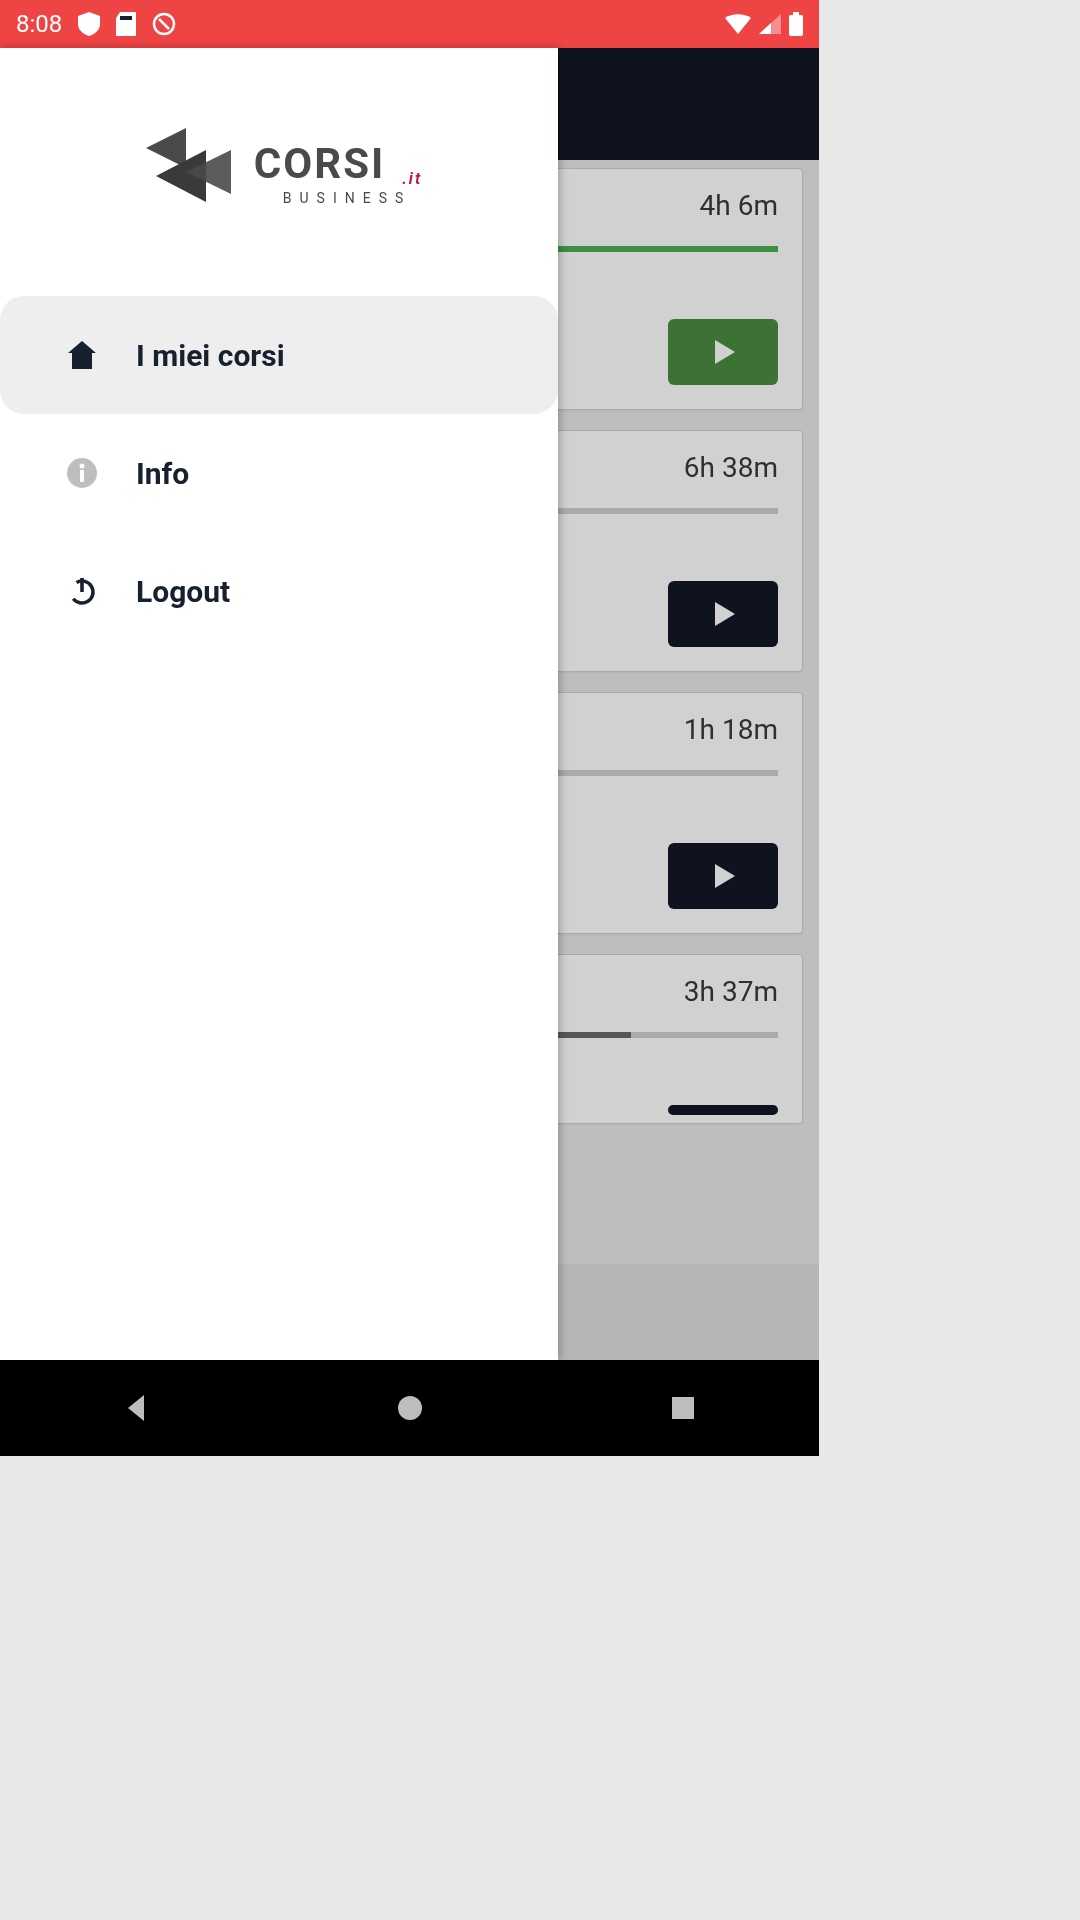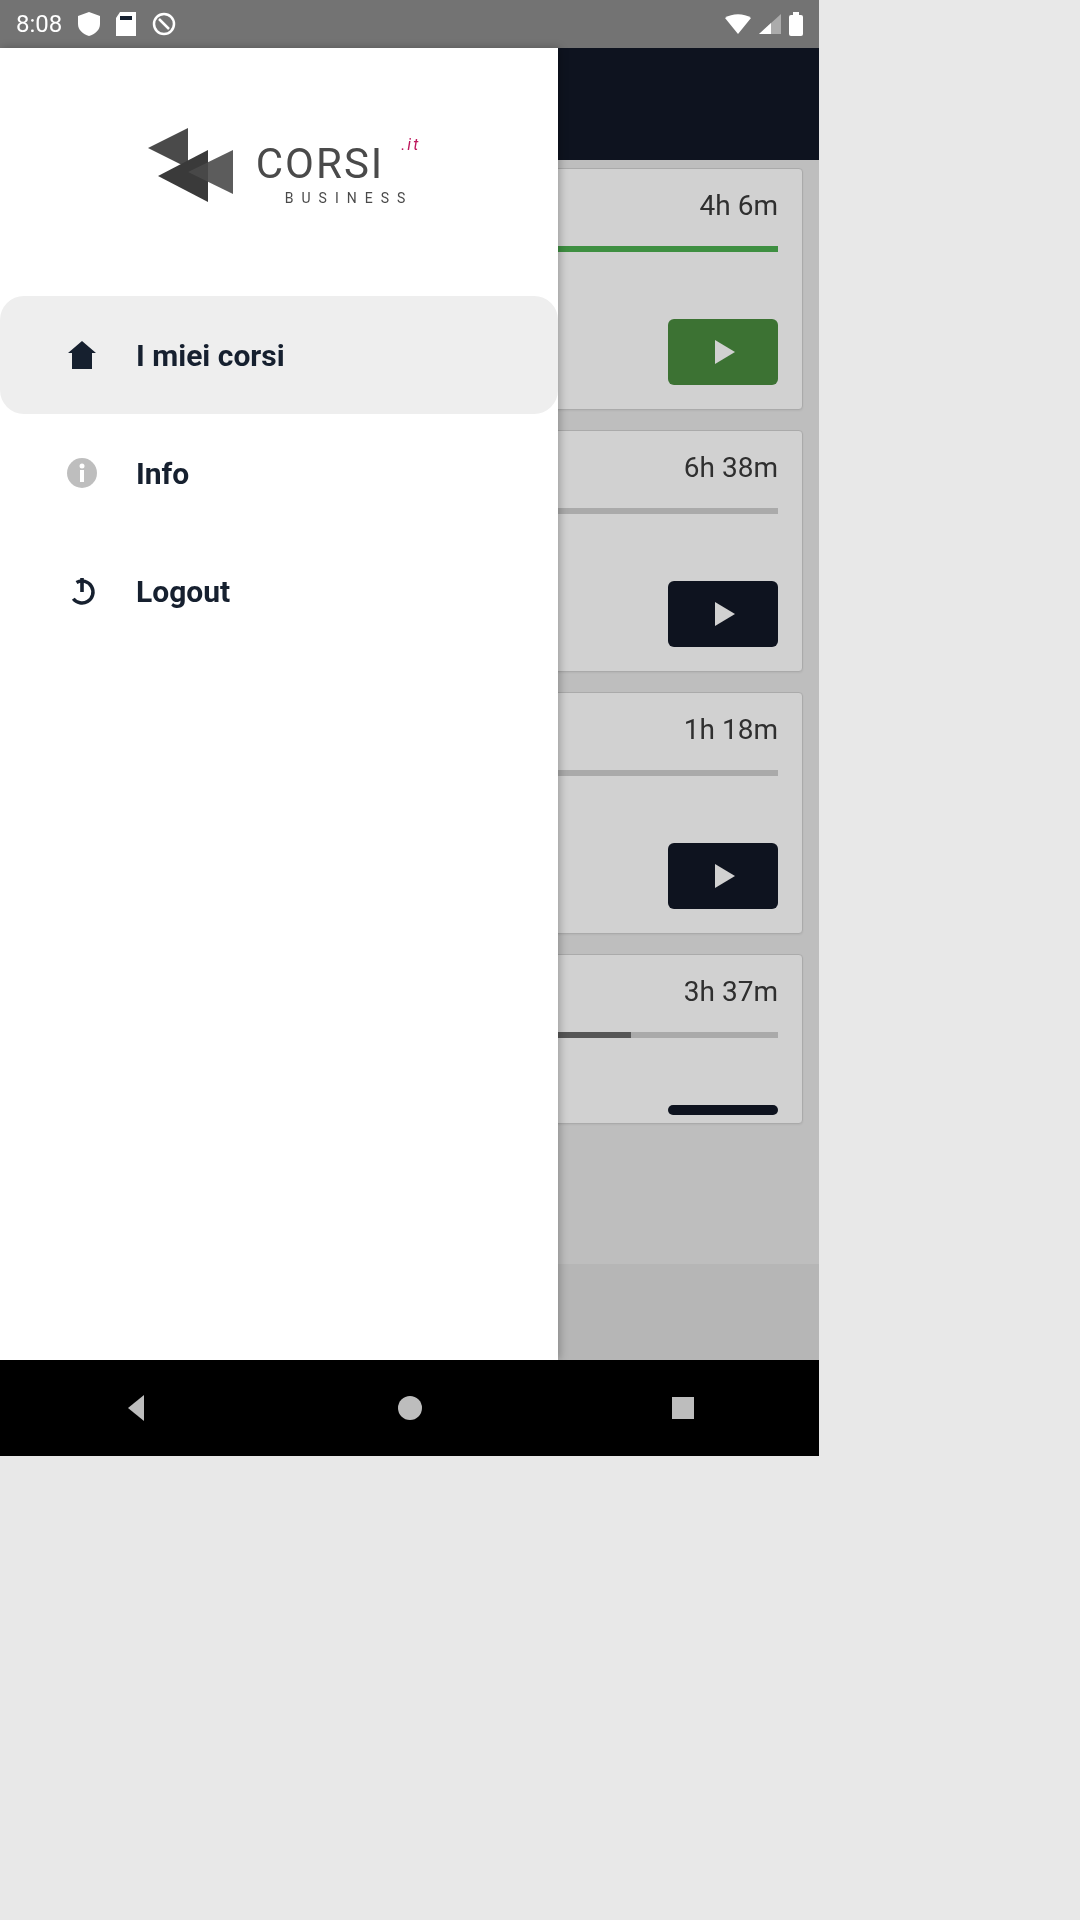--- a/index.html
+++ b/index.html
@@ -1,20 +1,20 @@
 <!DOCTYPE html>
 <html><head>
 <meta charset="utf-8">
 <style>
 * { margin: 0; padding: 0; box-sizing: border-box; }
 html, body { width: 819px; height: 1456px; overflow: hidden; font-family: -apple-system, BlinkMacSystemFont, "Segoe UI", Roboto, sans-serif; }
 body { position: relative; background: #e8e8e8; }
 
 
-.status-bar { height: 48px; background: #737373; color: #fff; display: flex; align-items: center; justify-content: space-between; padding: 0 16px; font-size: 24px; }
+.status-bar { height: 48px; background: #ef4444; color: #fff; display: flex; align-items: center; justify-content: space-between; padding: 0 16px; font-size: 24px; }
 .status-left { display: flex; align-items: center; gap: 16px; }
 .status-right { display: flex; align-items: center; gap: 8px; }
 .status-icon { display: inline-flex; }
 
 
 .app-header { height: 112px; background: #121826; }
 
 
 .main-content { position: absolute; top: 48px; left: 0; right: 0; bottom: 96px; background: #e8e8e8; }
 .main-content .app-header { position: absolute; top:0; left:0; right:0; }
@@ -34,21 +34,21 @@
 
 .bottom-bar { position: absolute; left:0; right:0; bottom: 96px; height: 96px; background: #dedede; display: flex; flex-direction: column; align-items: center; justify-content: center; gap: 6px; }
 .download-label { font-size: 22px; color: #4a4a4a; }
 
 
 .drawer { position: absolute; top: 48px; left: 0; width: 558px; bottom: 96px; background: #ffffff; box-shadow: 2px 0 8px rgba(0,0,0,0.25); z-index: 20; }
 .drawer-logo { display: flex; align-items: center; justify-content: center; height: 248px; }
 .logo-mark { display: flex; align-items: center; gap: 18px; }
 .logo-shape { width: 100px; height: 88px; position: relative; }
 .logo-text { display: flex; flex-direction: column; gap: 2px; }
-.logo-main { font-size: 42px; font-weight: 400; letter-spacing: 2px; color: #4a4a4a; display: flex; align-items: flex-start; }
+.logo-main { font-size: 42px; font-weight: 700; letter-spacing: 2px; color: #4a4a4a; display: flex; align-items: flex-end; }
 .logo-it { font-size: 16px; font-style: italic; color: #be185d; margin-top: -4px; margin-left: 17px; }
 .logo-sub { font-size: 14px; letter-spacing: 8px; color: #4a4a4a; margin-left: 29px; }
 
 .drawer-nav { }
 .drawer-item { height: 118px; display: flex; align-items: center; gap: 36px; padding-left: 64px; font-size: 30px; font-weight: 700; color: #16202f; border-radius: 24px; }
 .drawer-item.active { background: #eeeeee; }
 .drawer-item .item-icon { width: 36px; height: 36px; display: inline-flex; align-items: center; justify-content: center; }
 .drawer-item.info .item-icon { opacity: 0.55; }
 
 

